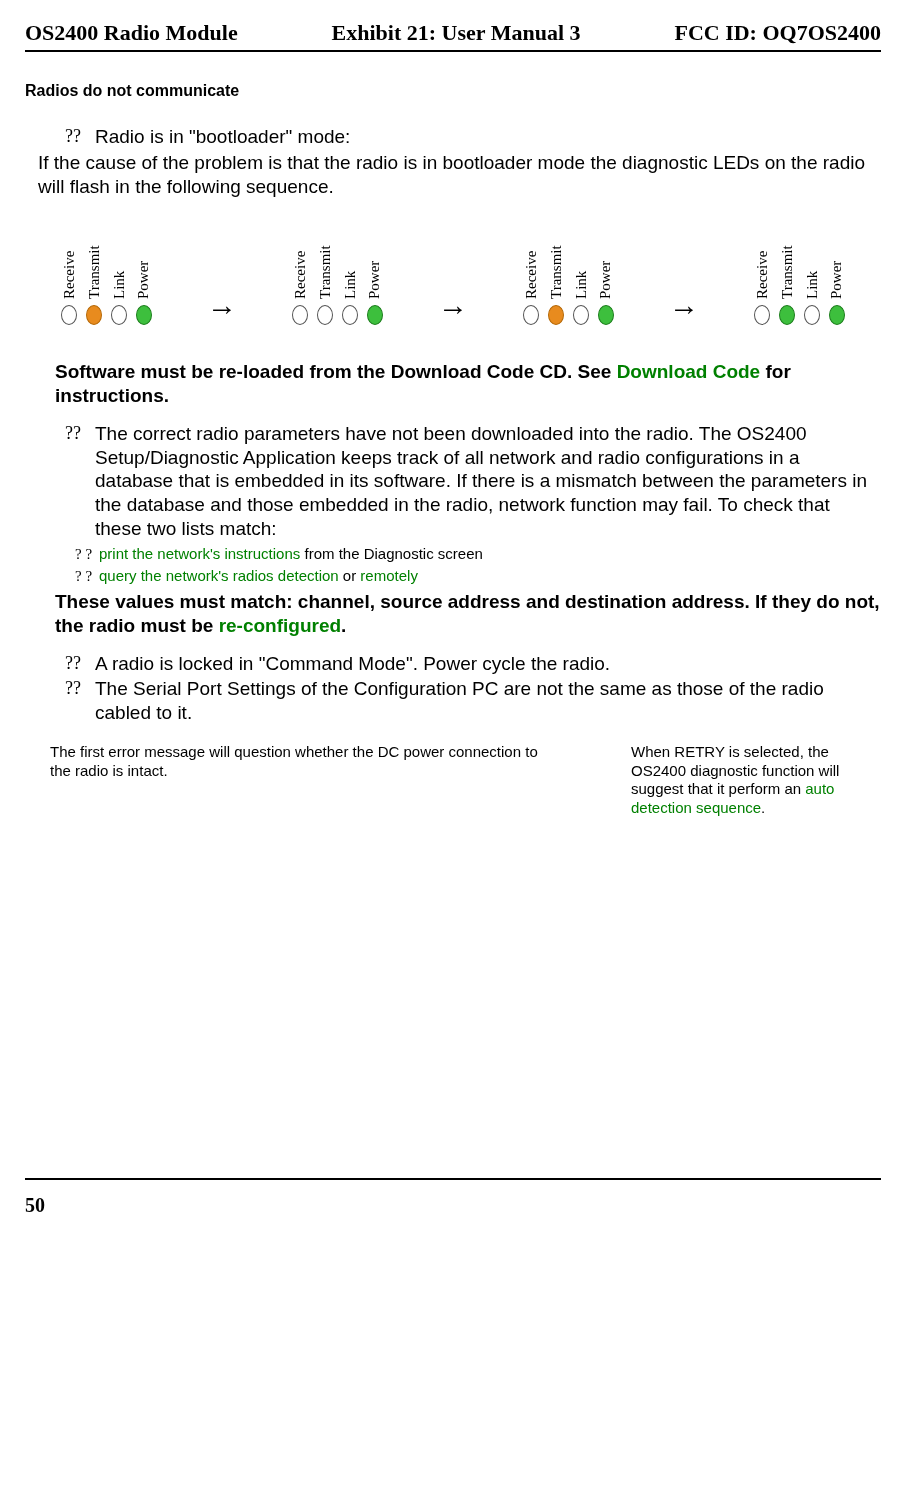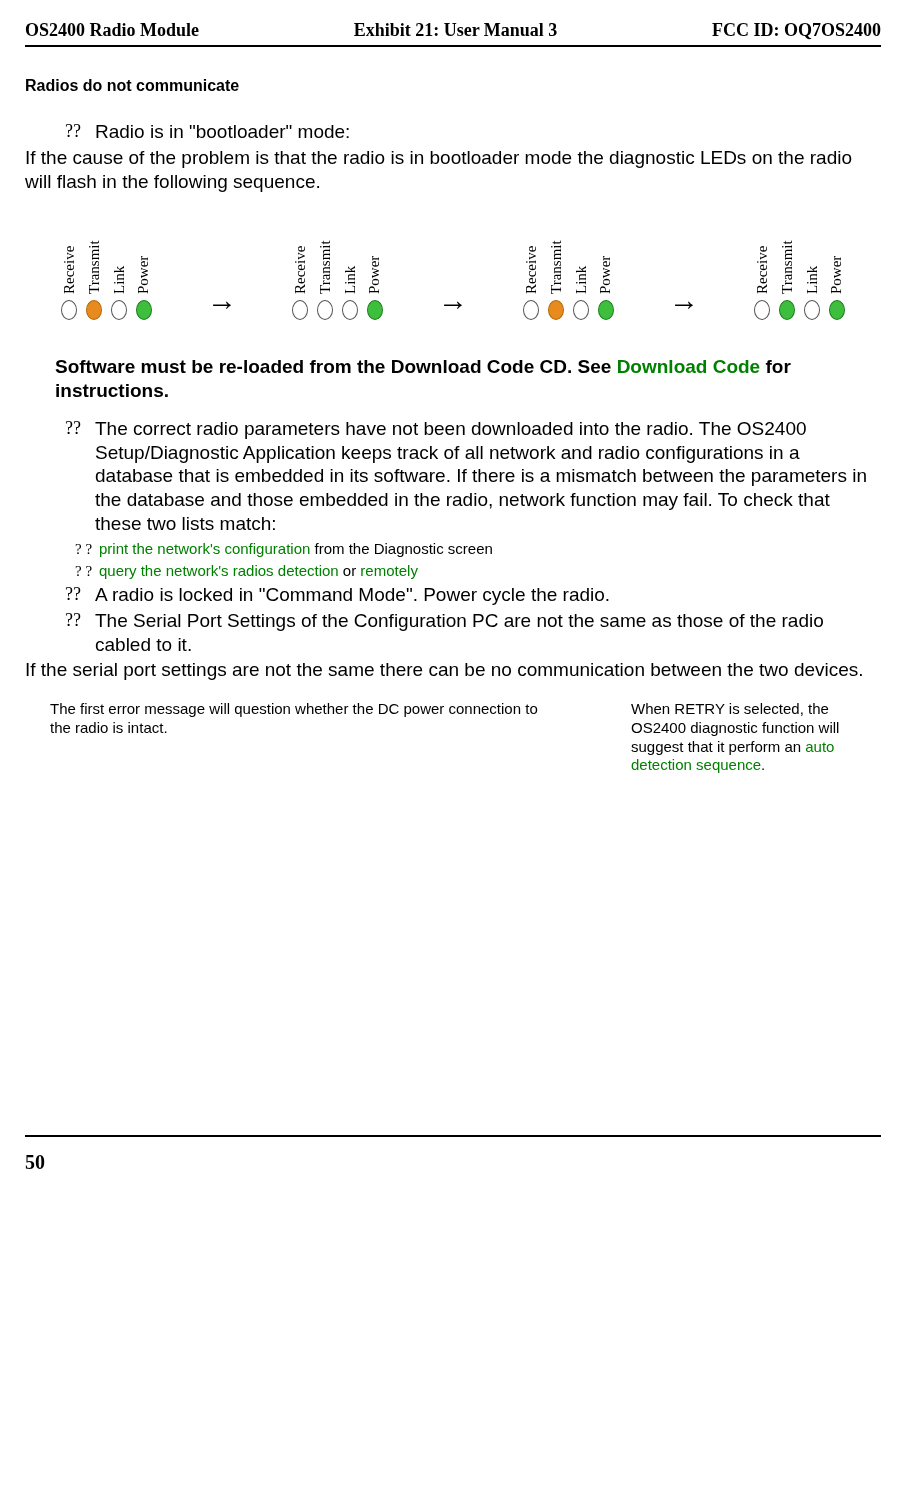--- a/index.html
+++ b/index.html
@@ -8,21 +8,21 @@
       padding: 20px 25px;
       width: 856px;
       background: white;
       color: black;
     }
     .header-row {
       display: flex;
       justify-content: space-between;
       font-family: "Times New Roman", Times, serif;
       font-weight: bold;
-      font-size: 18px;
+      font-size: 22px;
       padding-bottom: 4px;
       border-bottom: 2px solid black;
       margin-bottom: 30px;
     }
     .footer-row {
       border-top: 2px solid black;
       margin-top: 360px;
       padding-top: 14px;
       font-family: "Times New Roman", Times, serif;
       font-weight: bold;
@@ -60,21 +60,21 @@
     }
     .sub-bullet-mark {
       font-family: "Times New Roman", Times, serif;
       width: 24px;
       flex-shrink: 0;
     }
     .sub-bullet-content {
       flex: 1;
     }
     .plain-para {
-      margin: 2px 0 14px 0;
+      margin: 2px 0 14px 13px;
     }
     .indented-para {
       margin: 2px 0 14px 30px;
       font-weight: bold;
     }
     .link-green {
       color: #008000;
     }
     .led-diagram {
       display: flex;
@@ -233,43 +233,45 @@
   </p>
 
   <div class="bullet-item">
     <span class="bullet-mark">??</span>
     <span class="bullet-content">The correct radio parameters have not been downloaded into the radio.  The OS2400 Setup/Diagnostic Application keeps track of all network and radio configurations in a database that is embedded in its software.  If there is a mismatch between the parameters in the database and those embedded in the radio, network function may fail.  To check that these two lists match:</span>
   </div>
 
   <div class="sub-bullet-item">
     <span class="sub-bullet-mark">? ?</span>
     <span class="sub-bullet-content">
-      <span class="link-green">print the network's configuration</span><span> from the Diagnostic screen</span>
+      <span class="link-green">print the network's instructions</span><span> from the Diagnostic screen</span>
     </span>
   </div>
 
   <div class="sub-bullet-item">
     <span class="sub-bullet-mark">? ?</span>
     <span class="sub-bullet-content">
       <span class="link-green">query the network's radios detection</span><span> or </span><span class="link-green">remotely</span>
     </span>
   </div>
 
+  <p class="indented-para" style="margin-top:4px;">
+    <span>These values must match: channel, source address and destination address.  If they do not, the radio must be </span><span class="link-green">re-configured</span><span>.</span>
+  </p>
 
   <div class="bullet-item">
     <span class="bullet-mark">??</span>
     <span class="bullet-content">A radio is locked in "Command Mode".  Power cycle the radio.</span>
   </div>
 
   <div class="bullet-item">
     <span class="bullet-mark">??</span>
     <span class="bullet-content">The Serial Port Settings of the Configuration PC are not the same as those of the radio cabled to it.</span>
   </div>
 
-  <p class="plain-para">If the serial port settings are not the same there can be no communication between the two devices.</p>
 
   <div class="two-col">
     <div class="col-left">The first error message will question whether the DC power connection to the radio is intact.</div>
     <div class="col-right">
       <span>When RETRY is selected, the OS2400 diagnostic function will suggest that it perform an </span><span class="link-green">auto detection sequence</span><span>.</span>
     </div>
   </div>
 
 </div>
 

